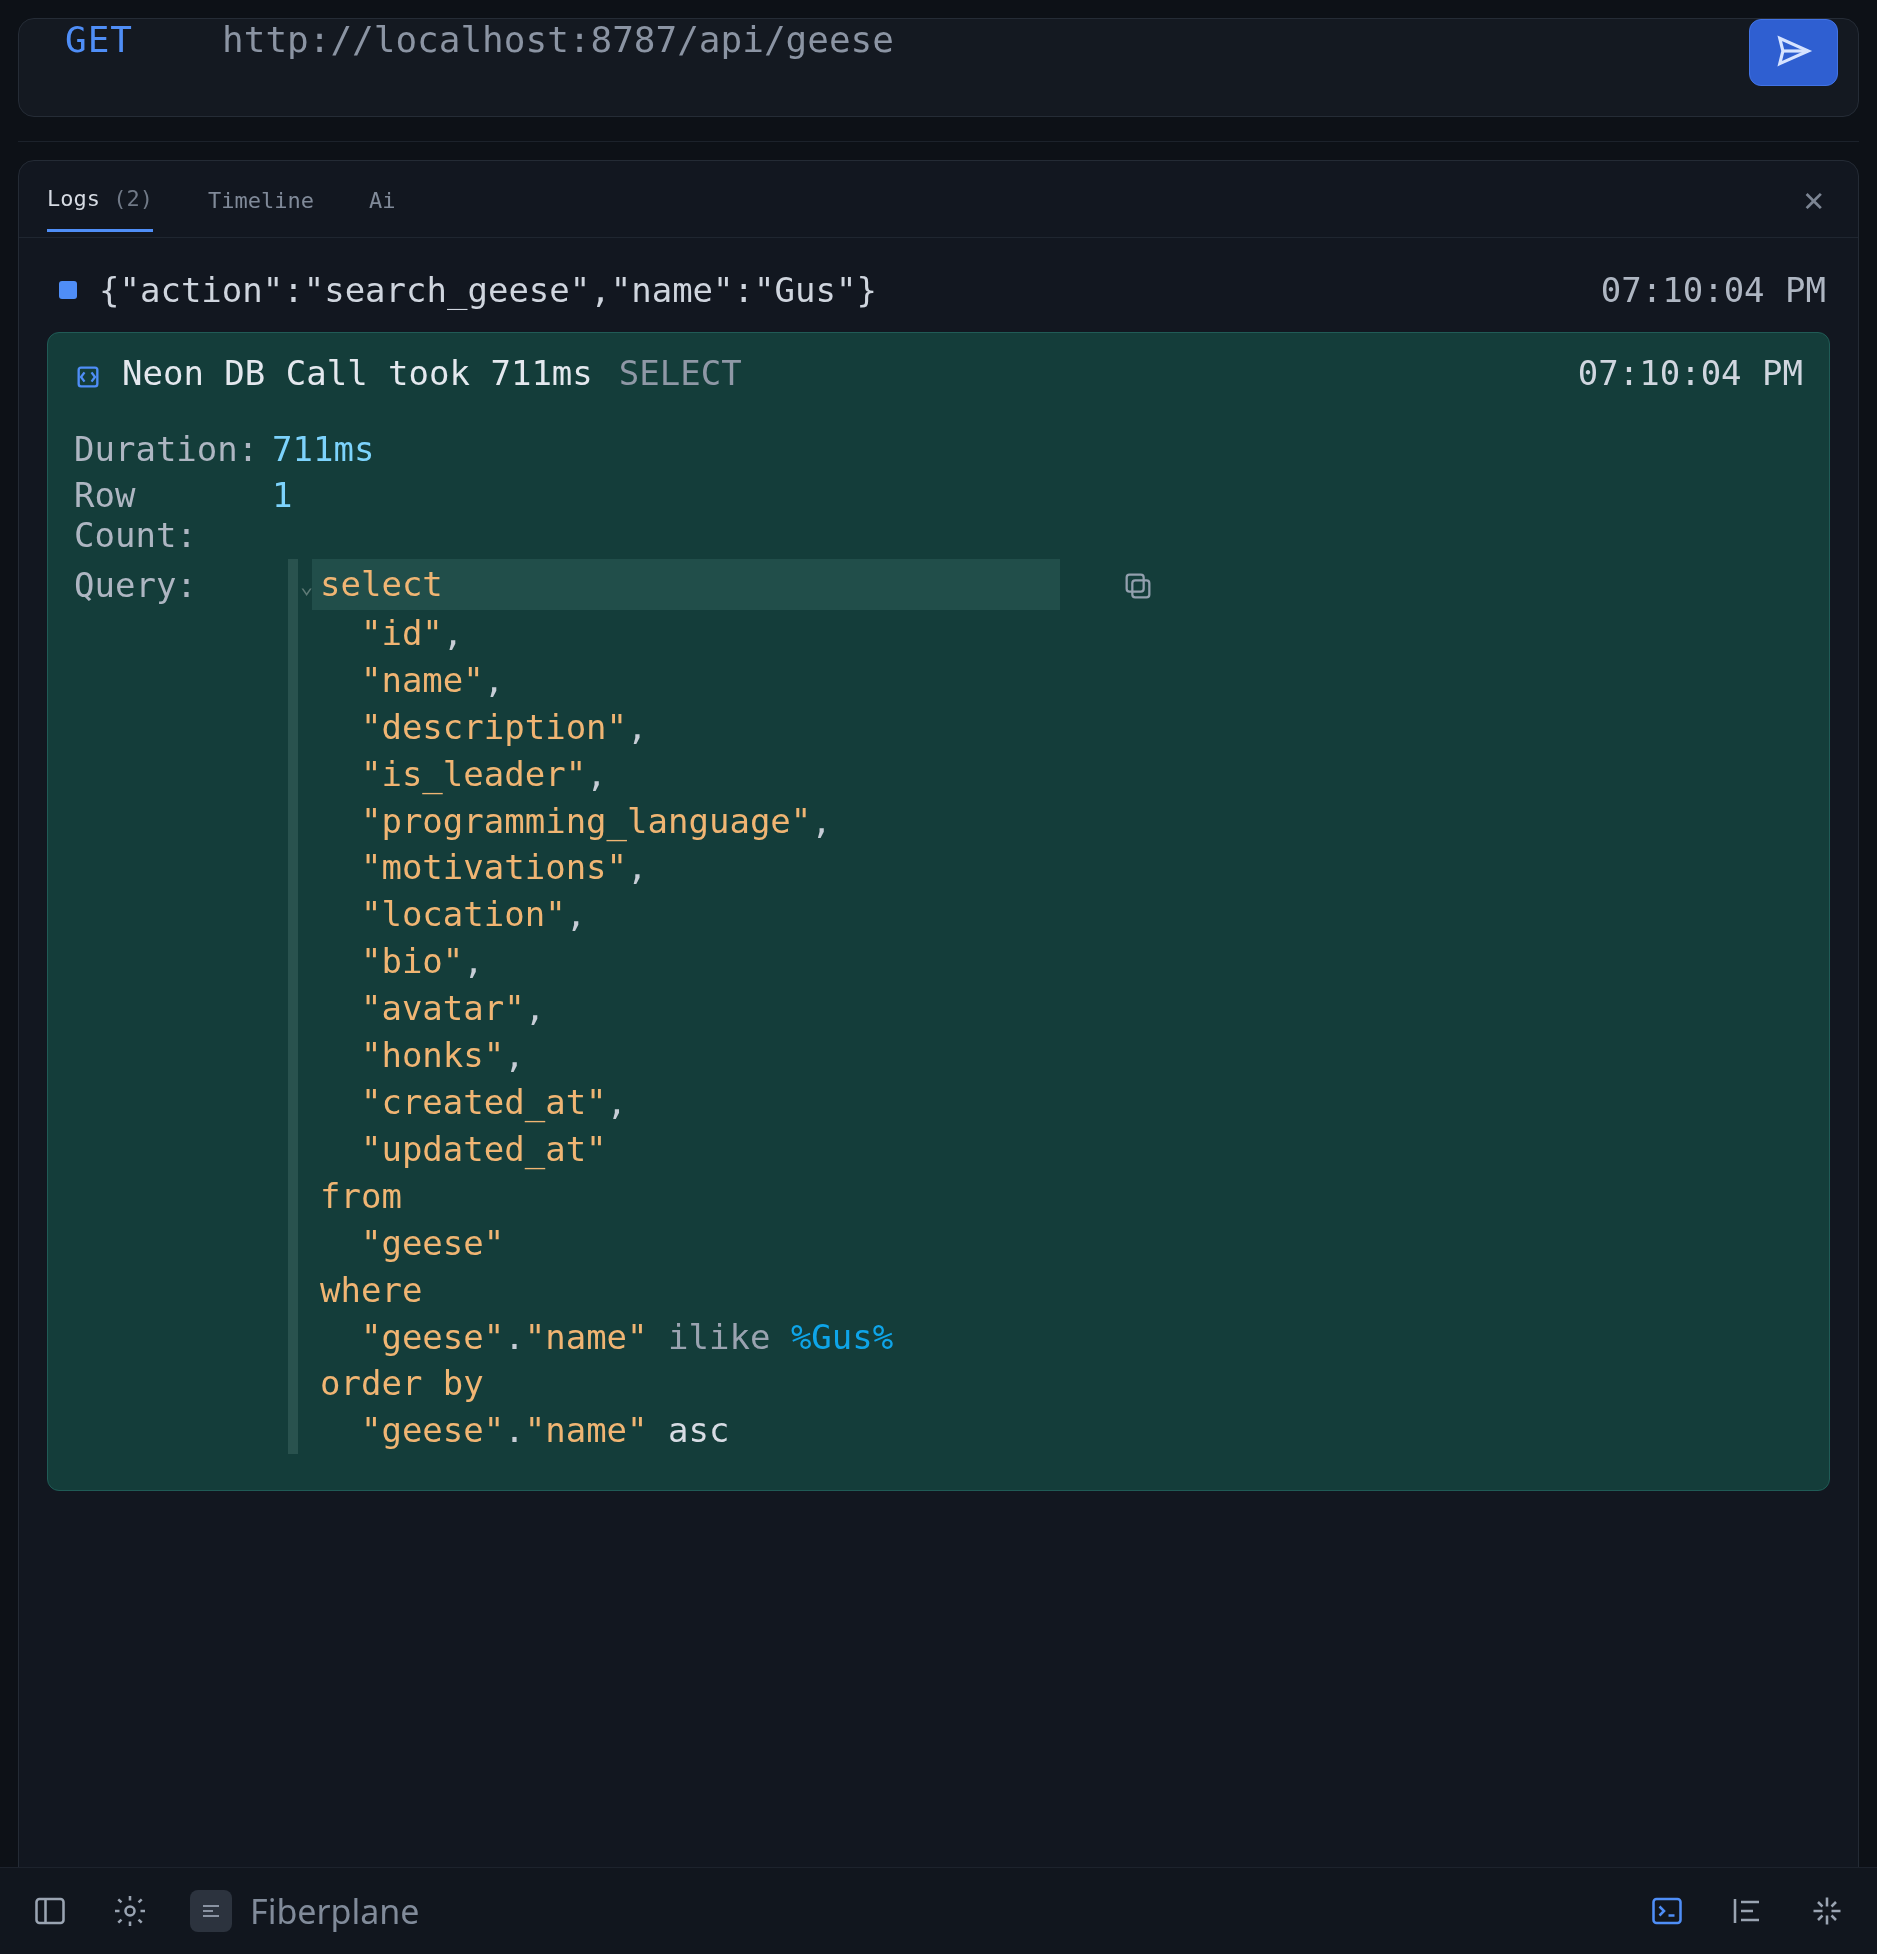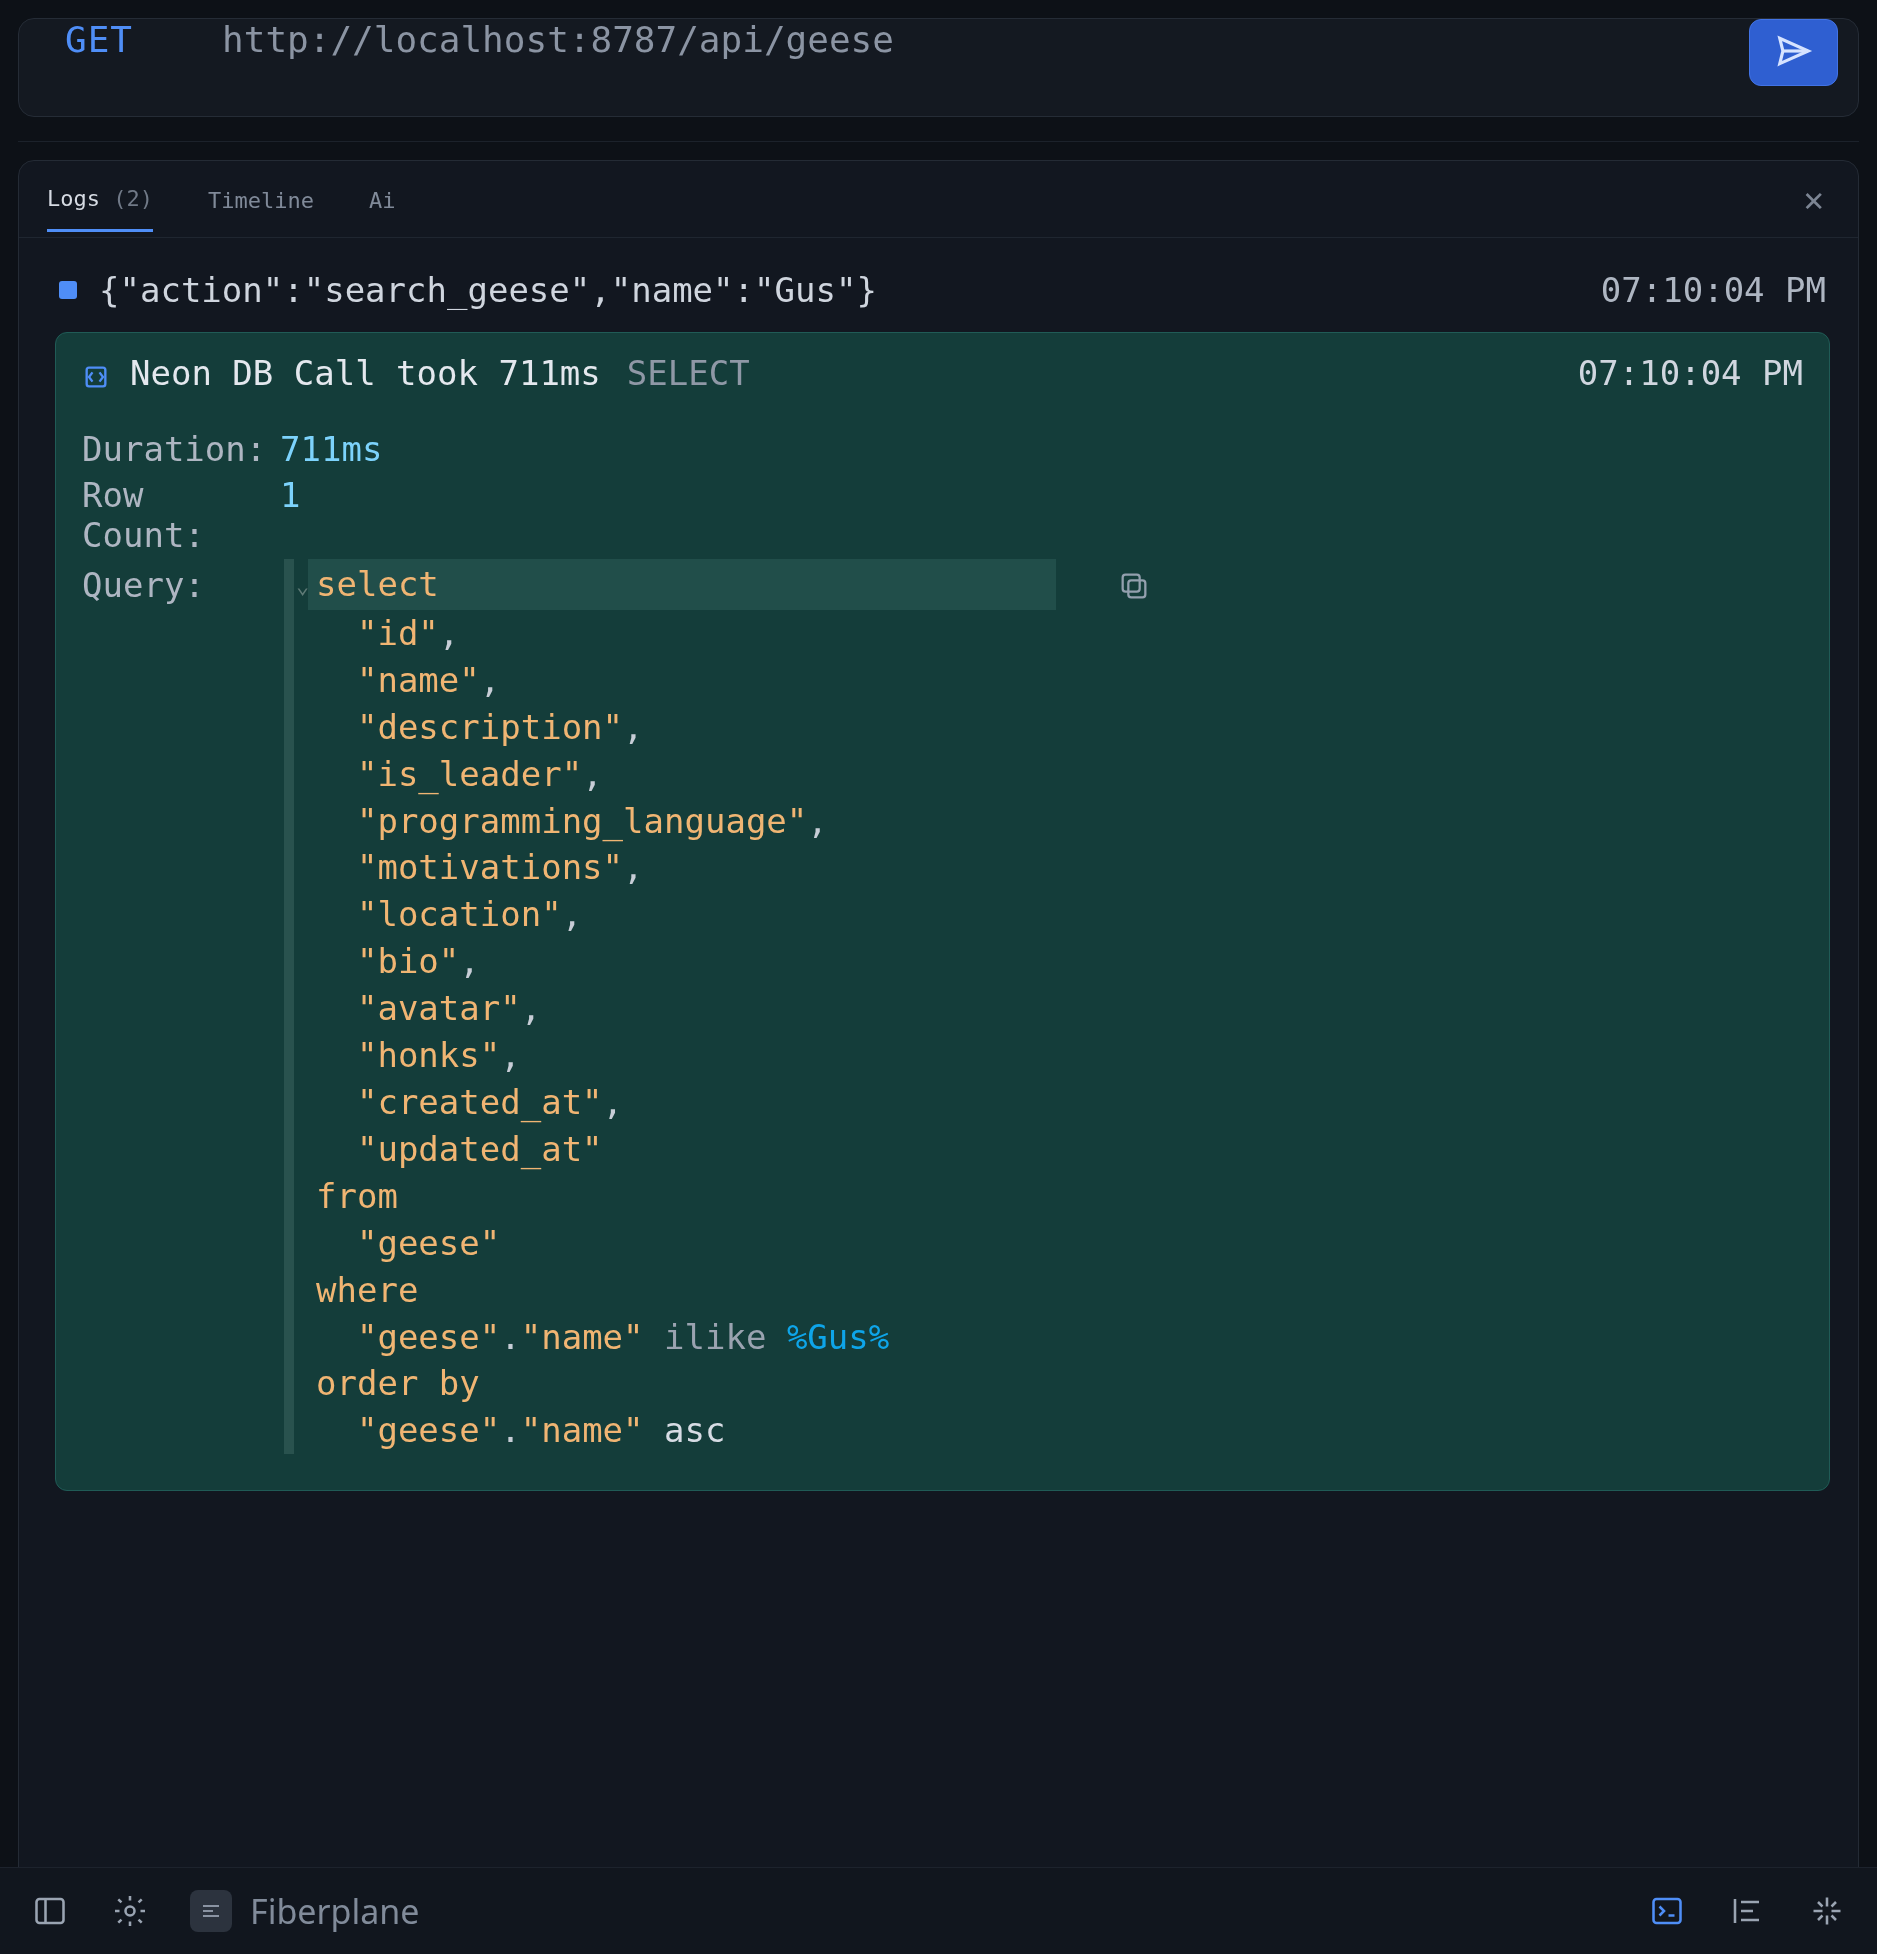--- a/index.html
+++ b/index.html
@@ -65,36 +65,35 @@
   .log-line .sq { width:18px; height:18px; background:#4f8ef7; border-radius:3px; flex-shrink:0; margin-left:8px;}
   .log-line .txt { color:#cfd5de; flex:1; white-space:nowrap; overflow:hidden; text-overflow:ellipsis;}
   .log-line .time { color:#aeb6c2; }
 
   
   .log-card {
     background:#143d3a;
     border:1px solid #205b56;
     border-radius:12px;
     padding:20px 26px 36px 26px;
-    margin-left:8px;
   }
   .card-head { display:flex; align-items:center; gap:20px; font-size:34px; }
   .card-head .dbicon { width:28px; height:28px; flex-shrink:0; }
   .card-head .dbicon svg { width:28px; height:28px; stroke:#4f8ef7; fill:none; stroke-width:2;}
   .card-head .title { color:#e4e8ee; }
   .card-head .kw { color:#8f98a6; margin-left:6px; }
   .card-head .spacer { flex:1; }
   .card-head .time { color:#d0d6df; }
 
   .meta { margin-top:36px; font-size:34px; color:#aeb6c2; display:flex; flex-direction:column; gap:6px; }
   .meta .row { display:flex; gap:0; }
   .meta .label { color:#aeb6c2; width:198px; flex-shrink:0;}
   .meta .val { color:#7dd3fc; }
 
-  .query-row { display:flex; gap:4px; margin-top:4px; }
+  .query-row { display:flex; gap:16px; margin-top:4px; }
   .query-label { color:#aeb6c2; font-size:34px; width:198px; flex-shrink:0; padding-top:6px;}
   .code-wrap { position:relative; flex:0 0 auto; }
   .code-block {
     background:transparent;
     font-size:34px; line-height:1.38;
     padding:0 0 0 22px;
     border-left:10px solid #29524e;
     white-space:pre;
     width:772px;
   }

